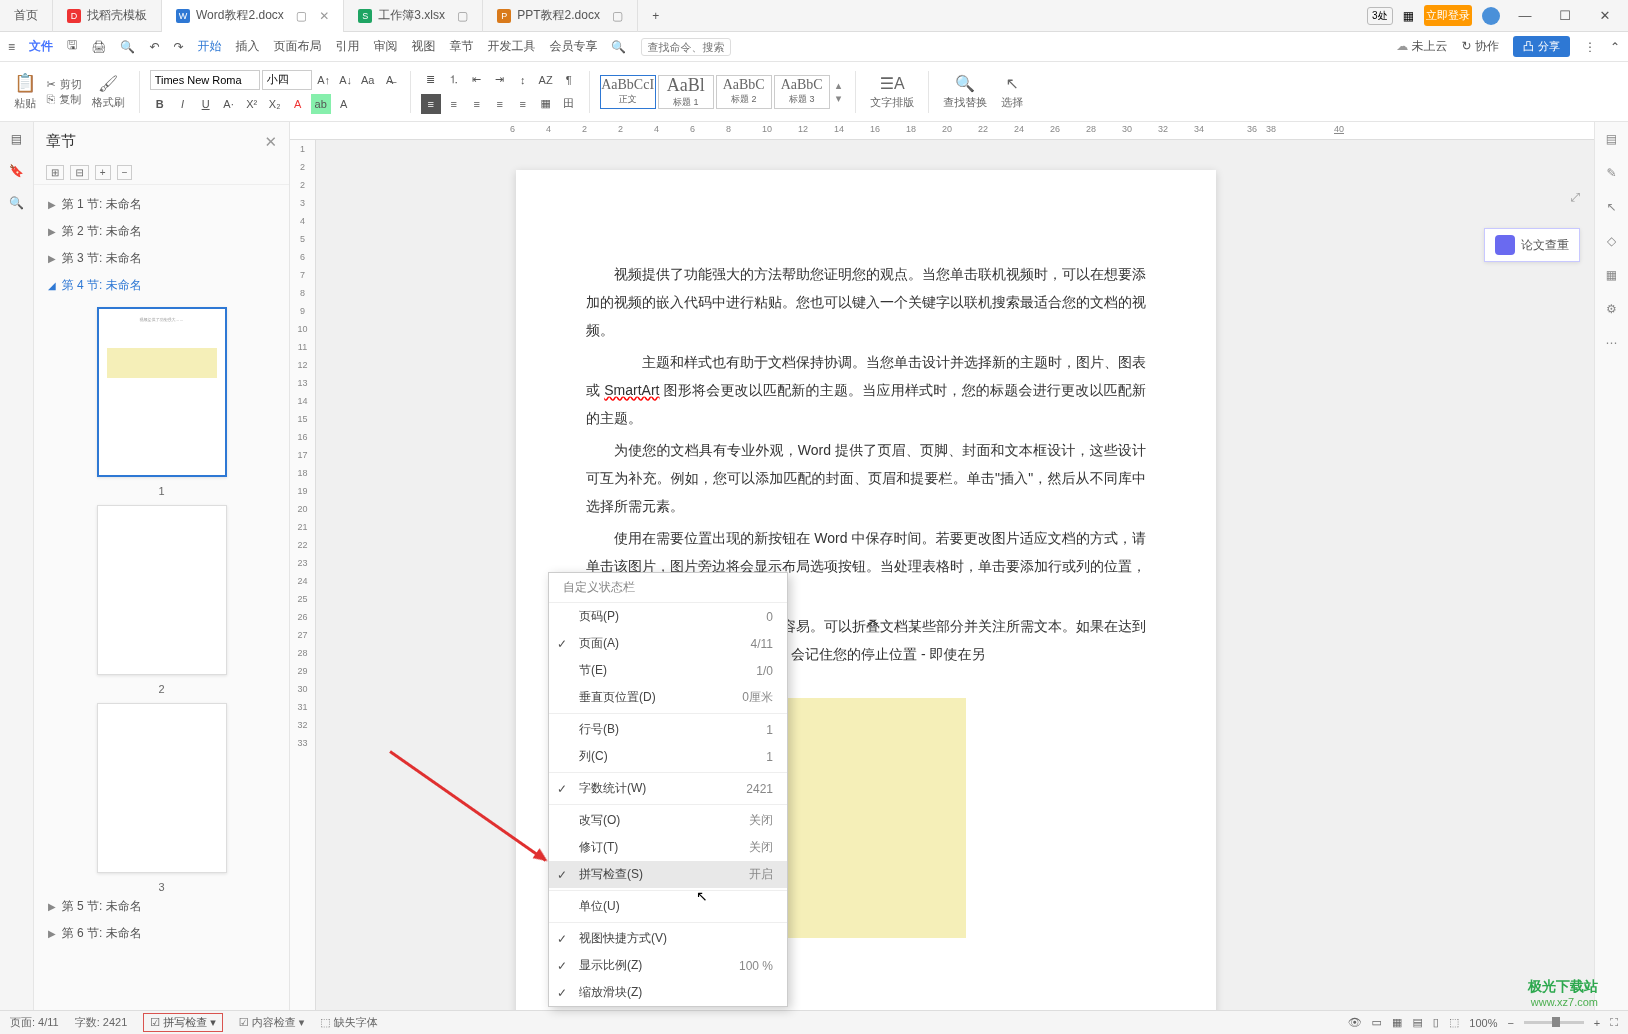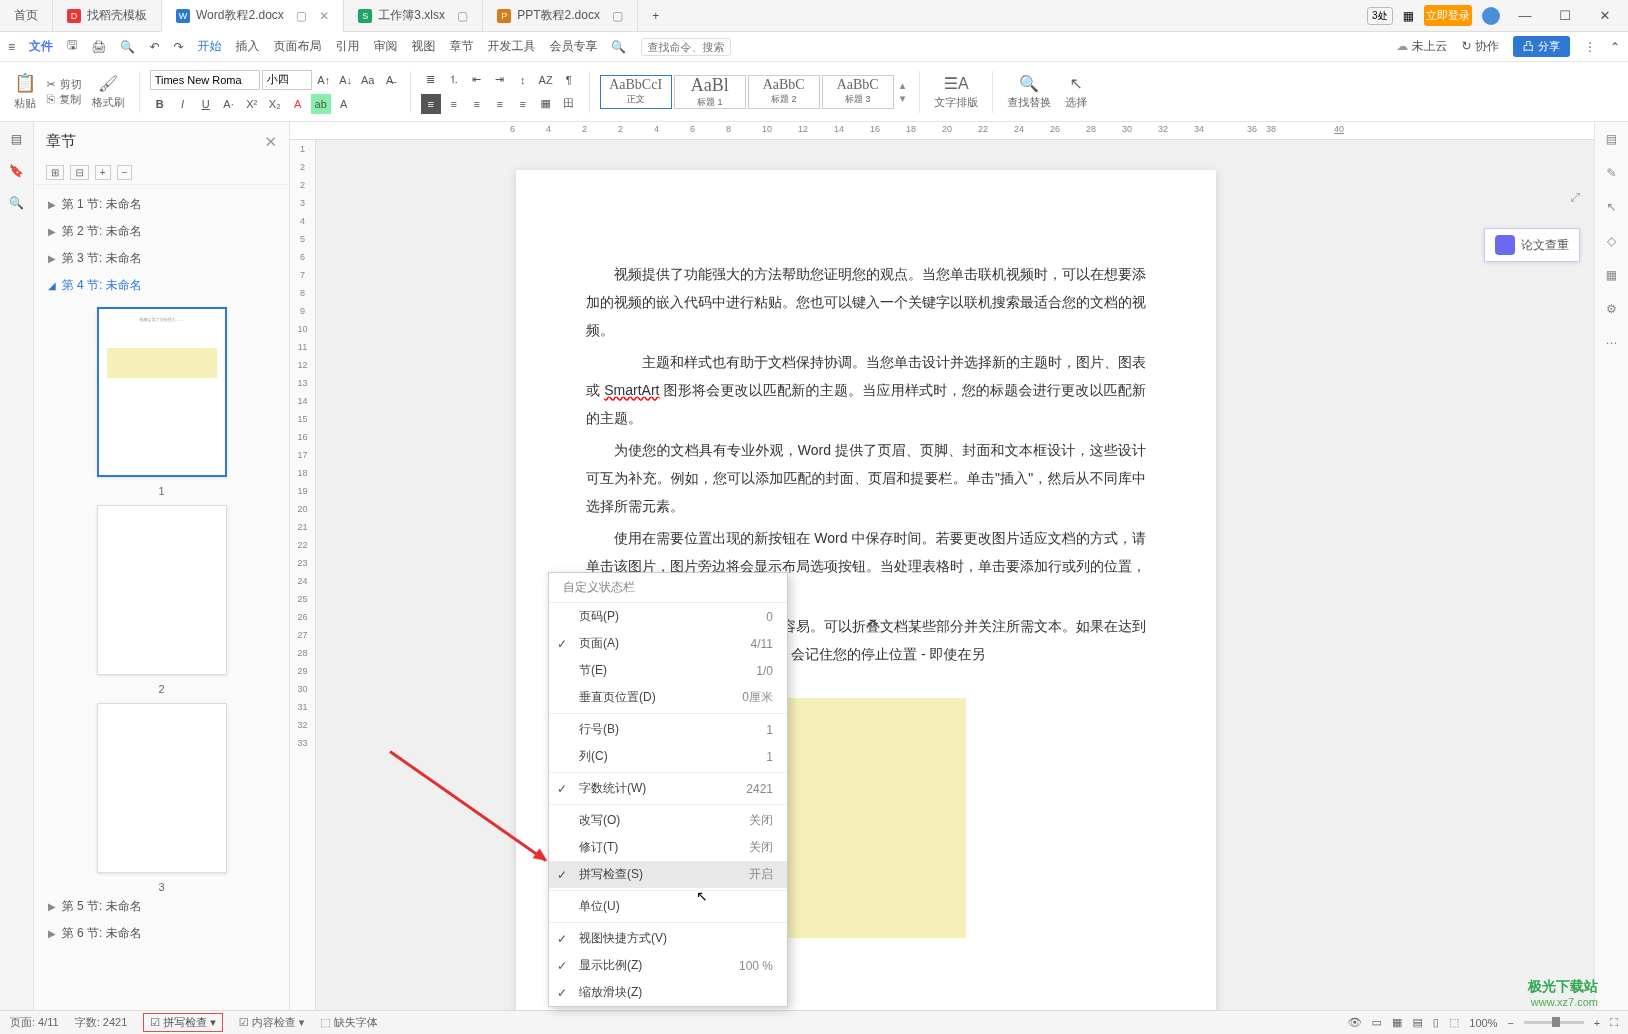--- a/index.html
+++ b/index.html
@@ -24,21 +24,21 @@
 .menubar-right { margin-left: auto; display: flex; gap: 14px; align-items: center; }
 .search-input { border: 1px solid #ddd; border-radius: 3px; padding: 2px 6px; width: 90px; font-size: 11px; color: #999; }
 .share-btn { background: #2e78d4; color: #fff; padding: 3px 10px; border-radius: 3px; font-size: 11px; display: flex; align-items: center; gap: 4px; }
 
 
 .ribbon { height: 60px; background: #fff; display: flex; align-items: center; padding: 4px 10px; border-bottom: 1px solid #e5e5e5; gap: 6px; font-size: 11px; color: #666; }
 .ribbon-group { display: flex; flex-direction: column; align-items: center; gap: 2px; padding: 0 4px; }
 .ribbon-sep { width: 1px; height: 42px; background: #e5e5e5; margin: 0 4px; }
 .font-select { border: 1px solid #ccc; padding: 2px 4px; width: 110px; font-size: 11px; }
 .size-select { border: 1px solid #ccc; padding: 2px 4px; width: 50px; font-size: 11px; }
-.style-preview { border: 1px solid #ccc; width: 72px; height: 34px; display: flex; flex-direction: column; align-items: center; justify-content: center; font-size: 9px; }
+.style-preview { border: 1px solid #ccc; width: 56px; height: 34px; display: flex; flex-direction: column; align-items: center; justify-content: center; font-size: 9px; }
 .style-preview .big { font-size: 14px; font-family: serif; }
 .style-preview.active { border-color: #2e78d4; }
 .btn-row { display: flex; gap: 3px; }
 .fmt-btn { width: 20px; height: 20px; border: 1px solid transparent; display: inline-flex; align-items: center; justify-content: center; font-size: 11px; color: #555; }
 
 
 .main { display: flex; height: calc(100% - 32px - 30px - 60px - 24px); }
 .leftrail { width: 34px; background: #f5f5f5; border-right: 1px solid #e5e5e5; display: flex; flex-direction: column; align-items: center; padding-top: 10px; gap: 18px; color: #666; }
 .sidebar { width: 256px; background: #fafafa; border-right: 1px solid #e5e5e5; display: flex; flex-direction: column; }
 .sidebar-header { display: flex; align-items: center; justify-content: space-between; padding: 10px 12px; font-size: 15px; color: #333; font-weight: 500; }

